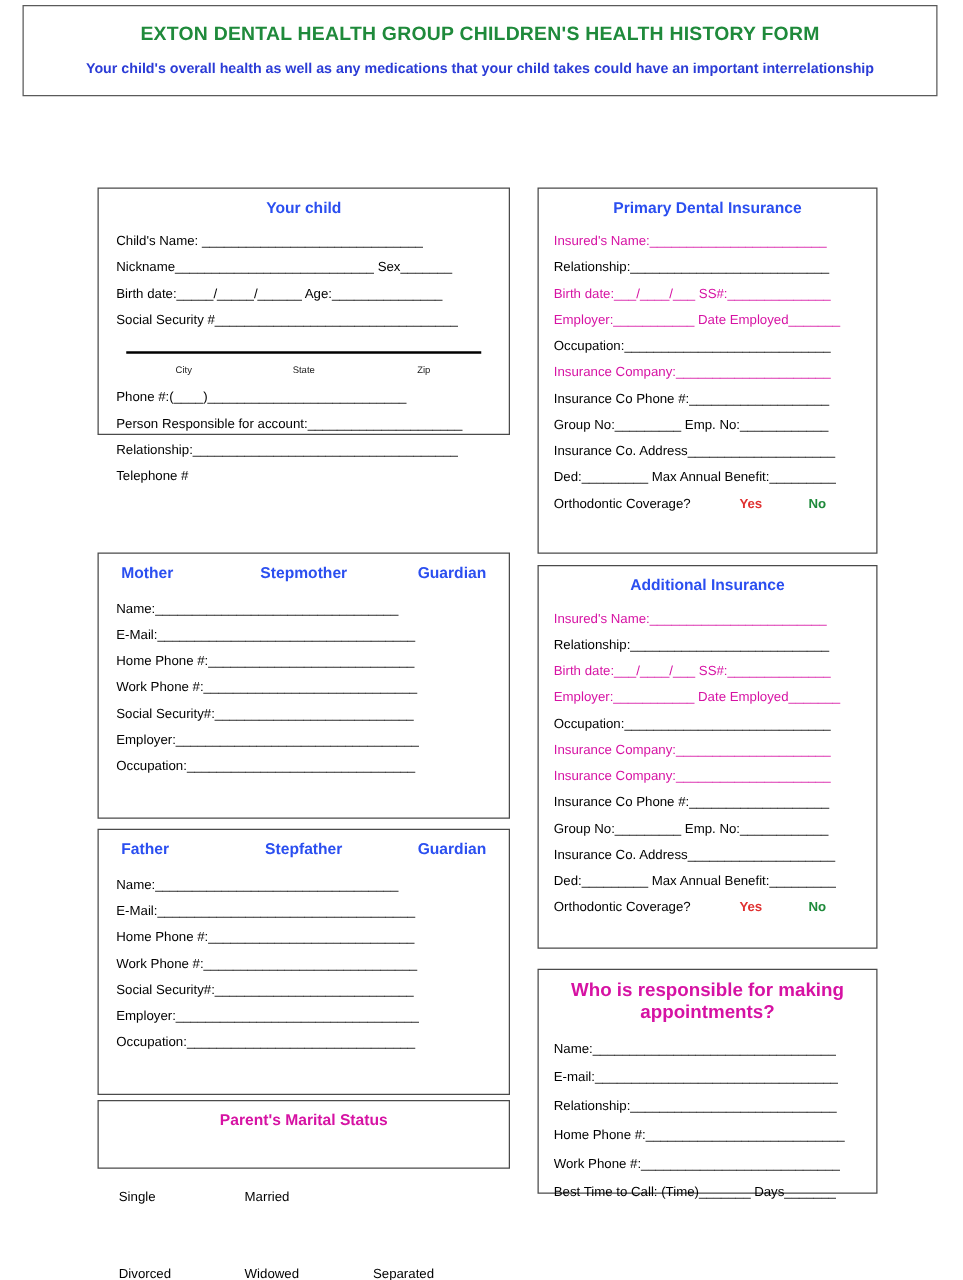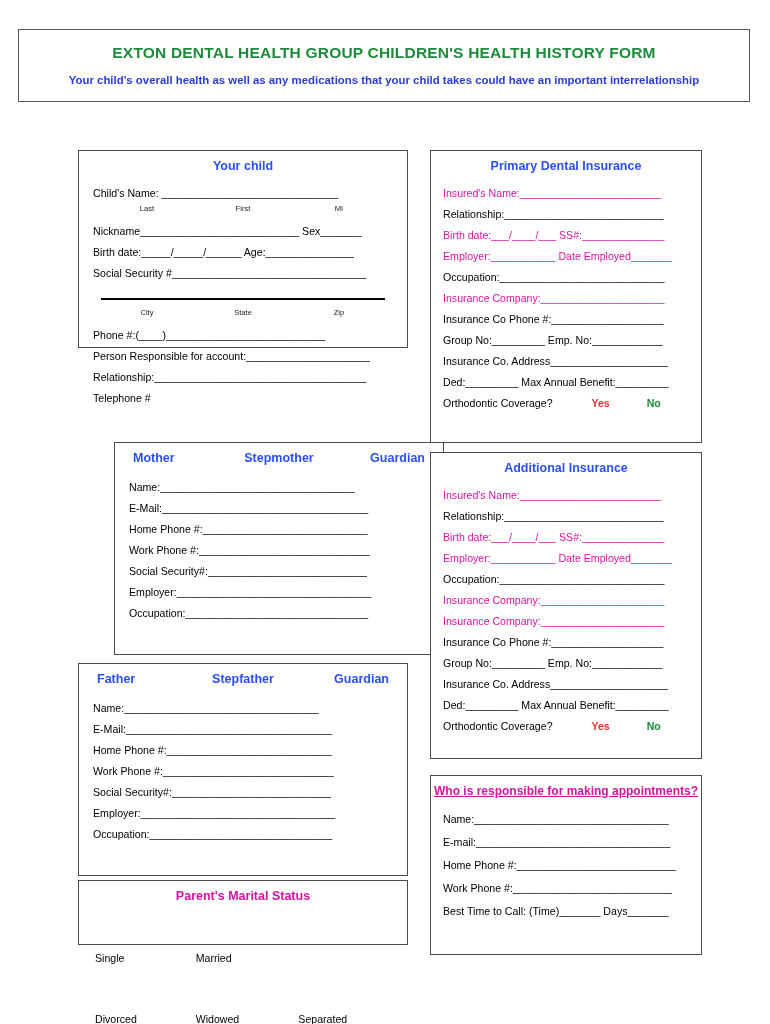--- a/index.html
+++ b/index.html
@@ -20,21 +20,21 @@
     width: 770px;
     height: 1024px;
     box-sizing: border-box;
     padding: 0;
   }
 
   
   .header-box {
     position: absolute;
     left: 18px;
-    top: 29px;
+    top: 4px;
     width: 732px;
     box-sizing: border-box;
     border: 1px solid #5a5a5a;
     padding: 10px 12px 12px 12px;
     text-align: center;
   }
   .header-title {
     color: #1f8a3b;
     font-size: 15.5px;
     font-weight: bold;
@@ -126,42 +126,37 @@
 
   <div class="header-box">
     <div class="header-title">EXTON DENTAL HEALTH GROUP CHILDREN'S HEALTH HISTORY FORM</div>
     <div class="header-sub">Your child's overall health as well as any medications that your child takes could have an important interrelationship</div>
   </div>
 
   <div class="panel" style="left:78px; top:150px; width:330px; height:198px;">
     <div class="panel-title t-blue">Your child</div>
     <div class="rows">
       <div class="row">Child's Name: ______________________________</div>
-      <div class="sub-caption">
-        <span>Last</span>
-        <span>First</span>
-        <span>MI</span>
-      </div>
       <div class="row">Nickname___________________________ Sex_______</div>
       <div class="row">Birth date:_____/_____/______  Age:_______________</div>
       <div class="row">Social Security #_________________________________</div>
       <div class="thick-line"></div>
       <div class="sub-caption" style="margin-top:2px;">
         <span>City</span>
         <span>State</span>
         <span>Zip</span>
       </div>
       <div class="row">Phone #:(____)___________________________</div>
       <div class="row">Person Responsible for account:_____________________</div>
       <div class="row">Relationship:____________________________________</div>
       <div class="row">Telephone #</div>
     </div>
   </div>
 
-  <div class="panel" style="left:78px; top:442px; width:330px; height:213px;margin-left:36px;">
+  <div class="panel" style="left:78px; top:442px; width:330px; height:213px;">
     <div class="tri-head">
       <span class="t-blue">Mother</span>
       <span class="t-blue">Stepmother</span>
       <span class="t-blue">Guardian</span>
     </div>
     <div class="rows" style="padding-top:6px;">
       <div class="row">Name:_________________________________</div>
       <div class="row">E-Mail:___________________________________</div>
       <div class="row">Home Phone #:____________________________</div>
       <div class="row">Work Phone #:_____________________________</div>
@@ -181,21 +176,21 @@
       <div class="row">Name:_________________________________</div>
       <div class="row">E-Mail:___________________________________</div>
       <div class="row">Home Phone #:____________________________</div>
       <div class="row">Work Phone #:_____________________________</div>
       <div class="row">Social Security#:___________________________</div>
       <div class="row">Employer:_________________________________</div>
       <div class="row">Occupation:_______________________________</div>
     </div>
   </div>
 
-  <div class="panel" style="left:78px; top:880px; width:330px; height:65px;">
+  <div class="panel" style="left:78px; top:880px; width:330px; height:55px;">
     <div class="panel-title t-magenta">Parent's Marital Status</div>
     <div class="marital-grid">
       <div class="marital-row">
         <span>Single</span>
         <span>Married</span>
         <span></span>
       </div>
       <div class="marital-row">
         <span>Divorced</span>
         <span>Widowed</span>
@@ -245,23 +240,24 @@
         <span>Orthodontic Coverage?</span>
         <span class="yn">
           <span class="y">Yes</span>
           <span class="n">No</span>
         </span>
       </div>
     </div>
   </div>
 
   <div class="panel" style="left:430px; top:775px; width:272px; height:180px;">
-    <div class="panel-title t-magenta" style="font-size:12px;text-decoration:underline;">Who is responsible for making appointments?</div>
+    <div class="panel-title t-magenta" style="font-size:15px;">Who is responsible for making appointments?</div>
     <div class="rows" style="padding-left:12px;padding-right:10px;line-height:23px;">
       <div class="row">Name:_________________________________</div>
       <div class="row">E-mail:_________________________________</div>
+      <div class="row">Relationship:____________________________</div>
       <div class="row">Home Phone #:___________________________</div>
       <div class="row">Work Phone #:___________________________</div>
       <div class="row">Best Time to Call: (Time)_______ Days_______</div>
     </div>
   </div>
 
 </div>
 
 </body></html>

